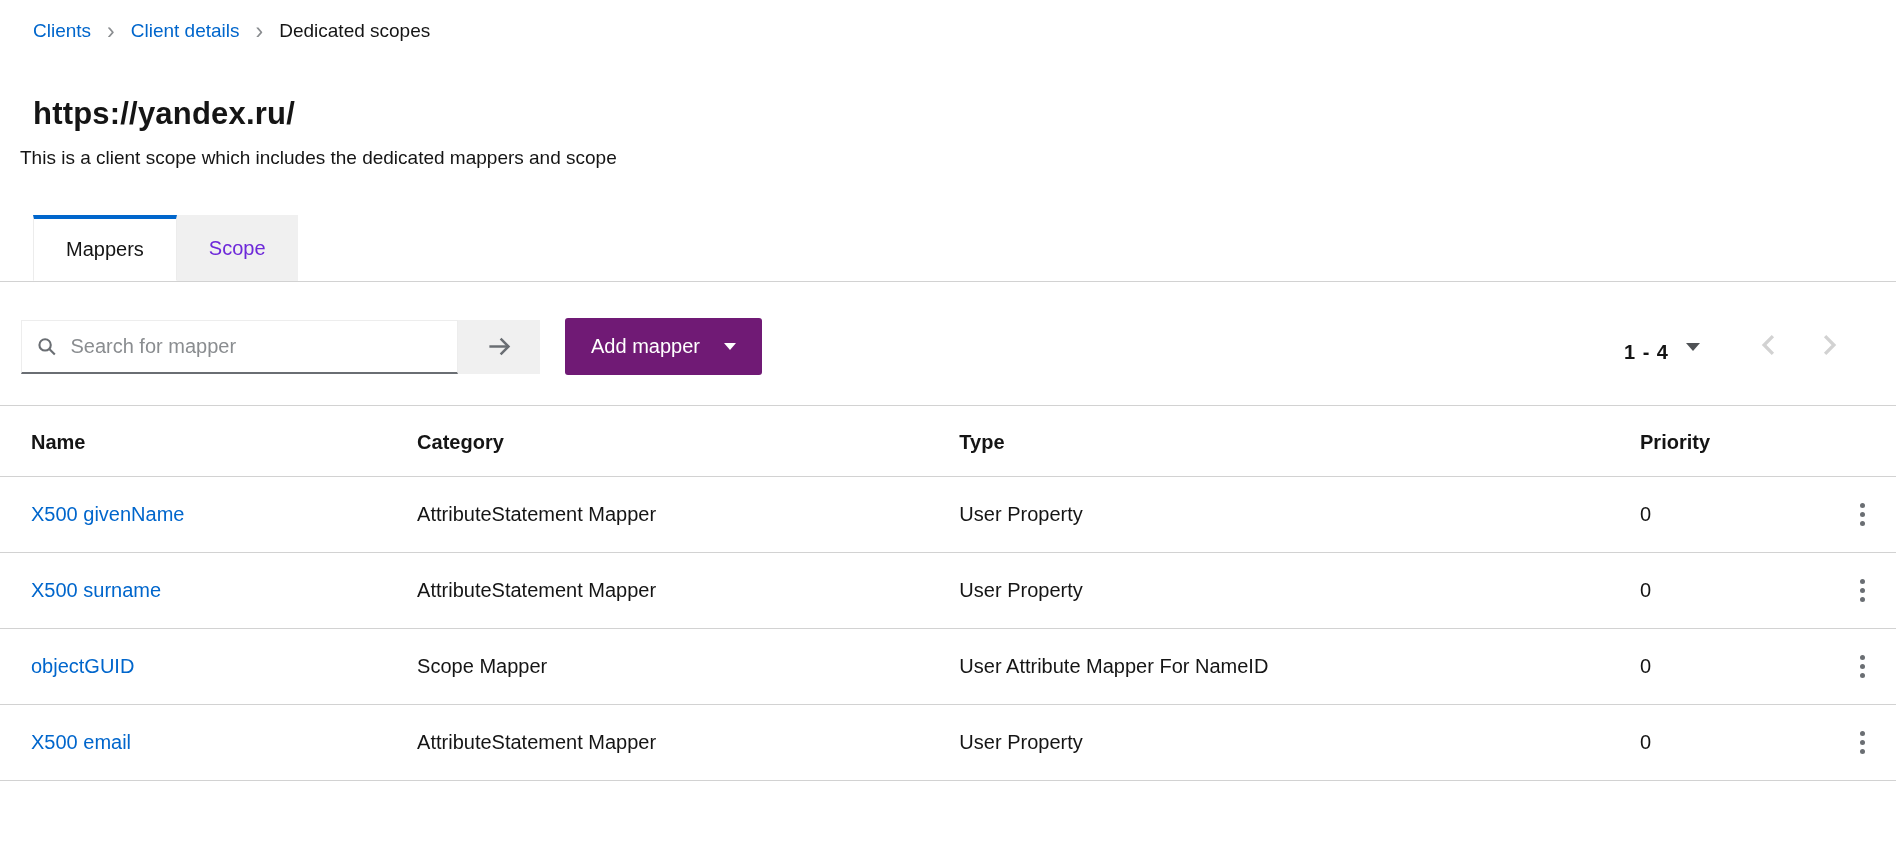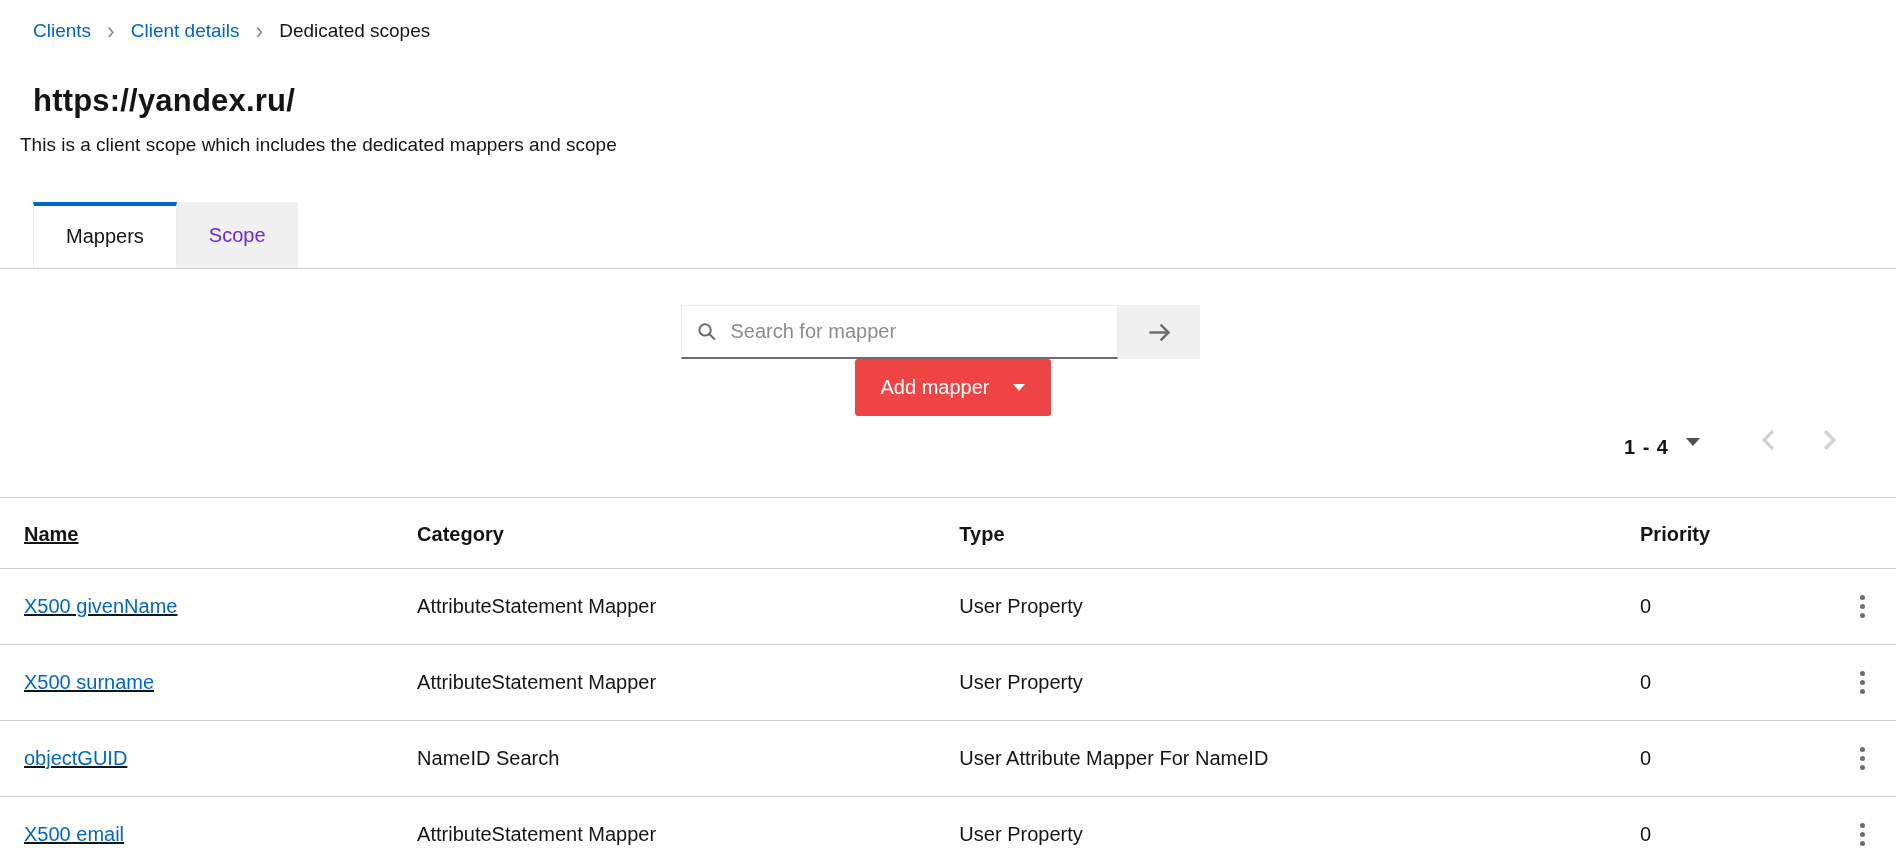--- a/index.html
+++ b/index.html
@@ -20,21 +20,21 @@
   }
   .crumb-link { color: #0066cc; text-decoration: underline; text-decoration-color: transparent; cursor: pointer; }
   .crumb-current { color: #151515; }
   .crumb-sep {
     color: #8a8d90; font-size: 23px; line-height: 19px;
     margin: 0 16px; user-select: none;
   }
 
   
   .page-title {
-    margin: 41px 0 0 33px;
+    margin: 54px 0 0 33px;
     font-size: 31px; font-weight: 600; letter-spacing: 0.2px;
   }
   .page-subtitle {
     margin: 15px 0 0 20px;
     font-size: 19px; color: #151515;
   }
 
   
   .tabs {
     display: flex;
@@ -61,21 +61,20 @@
   .tab.inactive {
     background: #f0f0f0;
     color: #6d28d9;
   }
 
   
   .toolbar {
     display: flex; align-items: center;
     margin-top: 36px;
     padding: 0 36px 0 21px;
-    flex-direction: column;
   }
   .search-group { display: flex; align-items: stretch; height: 54px; }
   .search-box {
     width: 437px;
     display: flex; align-items: center; gap: 12px;
     padding-left: 15px;
     background: #fff;
     border: 1px solid #ededed;
     border-bottom: 2px solid #6a6e73;
   }
@@ -89,21 +88,21 @@
   .search-submit {
     width: 82px;
     background: #f0f0f0;
     border: none; cursor: pointer;
     display: flex; align-items: center; justify-content: center;
   }
   .add-btn {
     margin-left: 25px;
     height: 57px;
     padding: 0 26px;
-    background: #ef4444;
+    background: #701a75;
     color: #fff;
     border: none; border-radius: 3px;
     font-family: "Liberation Sans", sans-serif;
     font-size: 20px;
     display: flex; align-items: center; gap: 24px;
     cursor: pointer;
   }
   .caret-down {
     width: 0; height: 0;
     border-left: 6px solid transparent;
@@ -156,21 +155,21 @@
     padding: 25px 0 22px 0;
     border-top: 1px solid #d2d2d2;
     border-bottom: 1px solid #d2d2d2;
   }
   .mappers td {
     font-size: 20px;
     padding: 20px 0;
     border-bottom: 1px solid #d2d2d2;
     vertical-align: middle;
   }
-  .mappers th:first-child, .mappers td:first-child { padding-left: 24px; text-decoration: underline; }
+  .mappers th:first-child, .mappers td:first-child { padding-left: 31px; }
   .cell-link { color: #0066cc; text-decoration: none; cursor: pointer; }
   .kebab-btn {
     background: transparent; border: none; cursor: pointer;
     display: flex; flex-direction: column; align-items: center; gap: 4px;
     padding: 6px 10px; margin: 0 auto;
   }
   .kebab-dot { width: 5px; height: 5px; border-radius: 50%; background: #6a6e73; }
 </style>
 </head>
 <body>
@@ -276,21 +275,21 @@
       <td>
         <button class="kebab-btn">
           <span class="kebab-dot"></span>
           <span class="kebab-dot"></span>
           <span class="kebab-dot"></span>
         </button>
       </td>
     </tr>
     <tr>
       <td><a class="cell-link">objectGUID</a></td>
-      <td>NameID Search</td>
+      <td>Scope Mapper</td>
       <td>User Attribute Mapper For NameID</td>
       <td>0</td>
       <td>
         <button class="kebab-btn">
           <span class="kebab-dot"></span>
           <span class="kebab-dot"></span>
           <span class="kebab-dot"></span>
         </button>
       </td>
     </tr>

